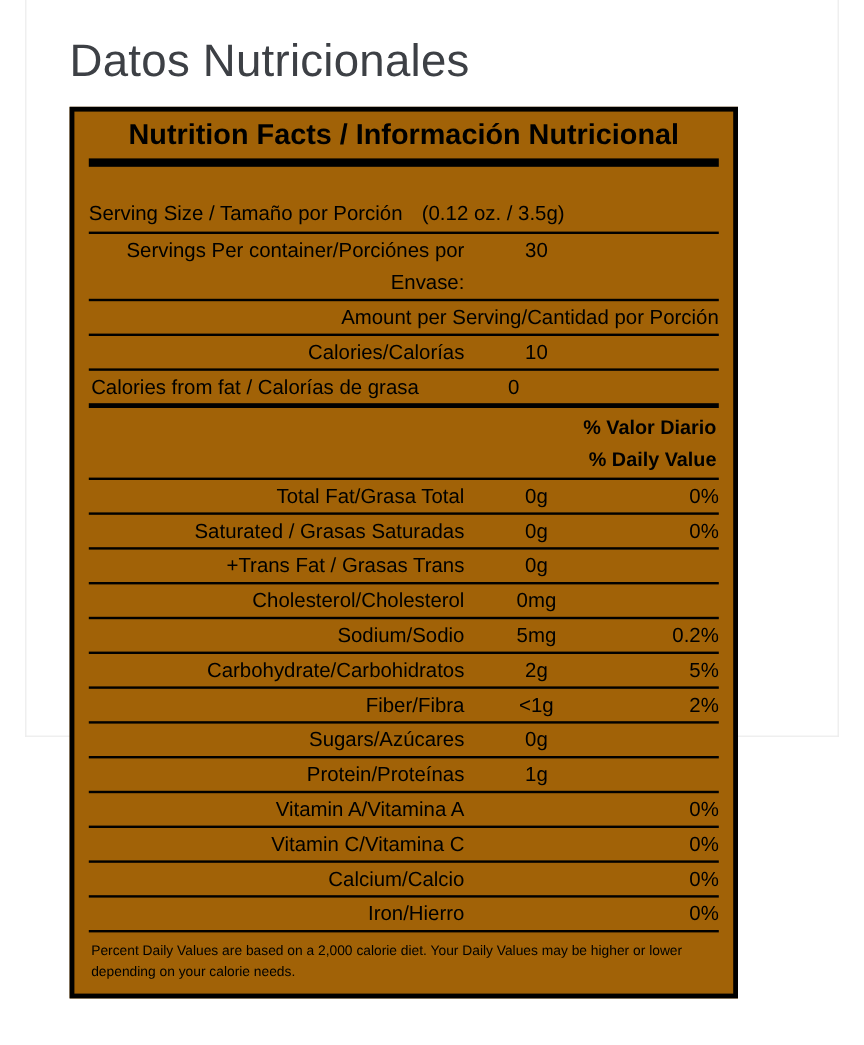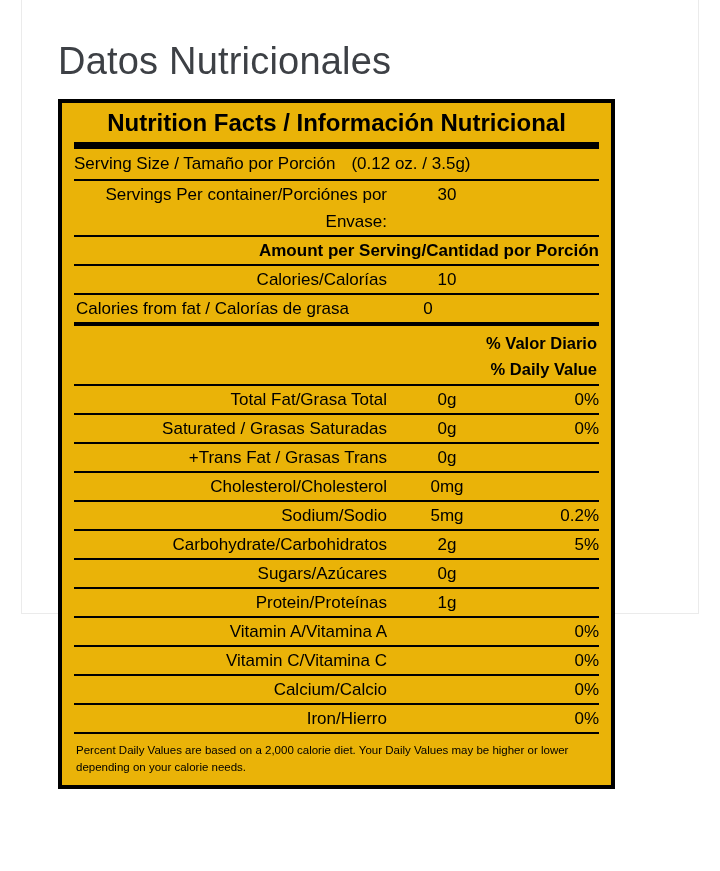--- a/index.html
+++ b/index.html
@@ -18,34 +18,34 @@
   .card {
     position: absolute;
     left: 21px;
     top: 0;
     width: 678px;
     height: 614px;
     background: #ffffff;
     border-left: 1px solid #ebebeb;
     border-right: 1px solid #ebebeb;
     border-bottom: 1px solid #ebebeb;
-    padding: 40px 0 0 36px;
+    padding: 30px 0 0 36px;
   }
   .page-title {
     font-size: 38px;
     font-weight: 400;
     color: #3d4045;
     letter-spacing: 0.2px;
     margin-bottom: 16px;
   }
   
   .nf-label {
     width: 557px;
     border: 4px solid #000;
-    background: #eab308;
+    background: #a16207;
     color: #000;
     padding: 0 12px;
   }
   .nf-title {
     text-align: center;
     font-weight: 700;
     font-size: 24px;
     line-height: 36px;
     padding-top: 2px;
   }
@@ -58,22 +58,22 @@
     display: flex;
     align-items: baseline;
     line-height: 27px;
     font-size: 17px;
     border-bottom: 2px solid #000;
   }
   .row.thick { border-bottom-width: 4px; gap: 19px; }
   .col-label { flex: 1 1 auto; text-align: right; }
   .col-value { flex: 0 0 120px; text-align: center; }
   .col-dv    { flex: 0 0 92px;  text-align: right; }
-  .bold { font-weight: 700; }
-  .serving-row .serving-value { margin-left: 16px; font-size: 17px; }
+  .bold { font-weight: 400; }
+  .serving-row .serving-value { margin-left: 16px; font-size: 17px; margin-top: 24px; }
   .dv-header {
     text-align: right;
     font-weight: 700;
     font-size: 16.5px;
     line-height: 26px;
     padding: 4px 2px 2px 0;
     border-bottom: 2px solid #000;
   }
   .footnote {
     font-size: 11.5px;
@@ -159,20 +159,25 @@
     <span class="col-value">5mg</span>
     <span class="col-dv">0.2%</span>
   </div>
 
   <div class="row">
     <span class="col-label">Carbohydrate/Carbohidratos</span>
     <span class="col-value">2g</span>
     <span class="col-dv">5%</span>
   </div>
 
+  <div class="row">
+    <span class="col-label">Fiber/Fibra</span>
+    <span class="col-value">&lt;1g</span>
+    <span class="col-dv">2%</span>
+  </div>
 
   <div class="row">
     <span class="col-label">Sugars/Azúcares</span>
     <span class="col-value">0g</span>
     <span class="col-dv"></span>
   </div>
 
   <div class="row">
     <span class="col-label">Protein/Proteínas</span>
     <span class="col-value">1g</span>

